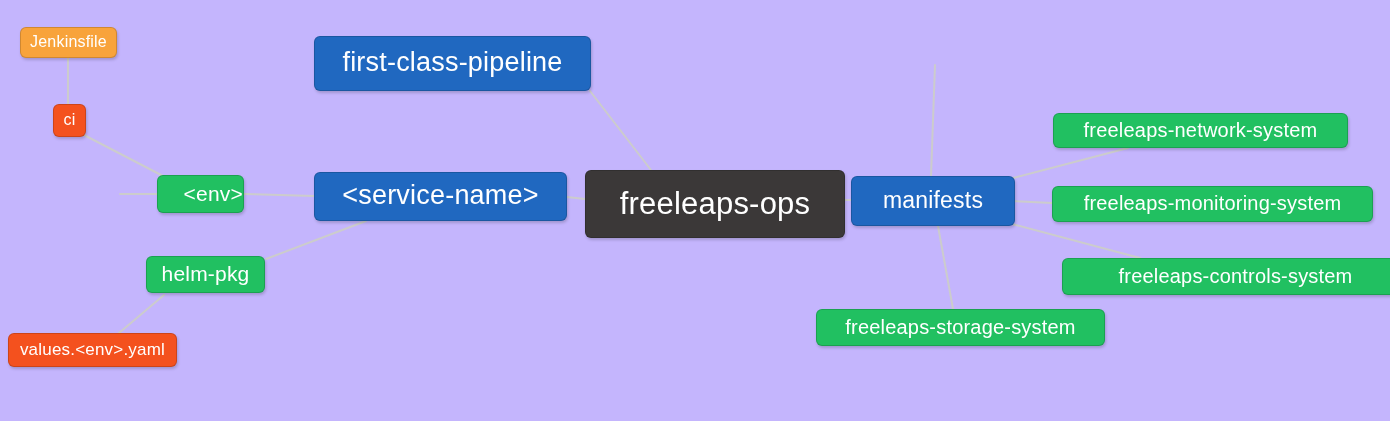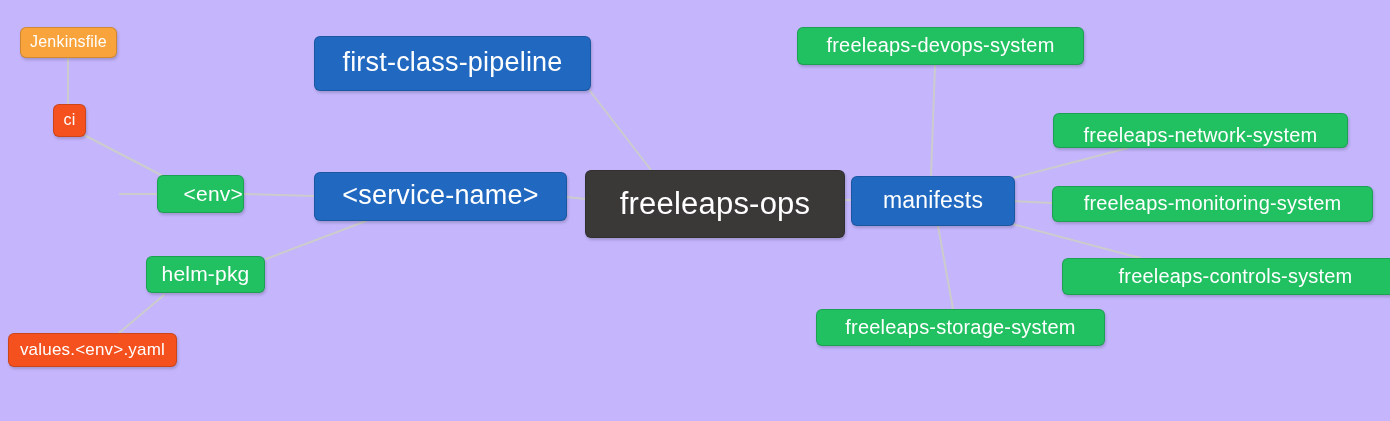--- a/index.html
+++ b/index.html
@@ -62,27 +62,24 @@
       <line x1="1012" y1="224" x2="1140" y2="258" stroke="#CCCCCC" stroke-width="2" stroke-linecap="round"></line>
       <line x1="938" y1="226" x2="953" y2="309" stroke="#CCCCCC" stroke-width="2" stroke-linecap="round"></line>
     </svg>
 
 <div class="node" style="left: 20px; top: 27px; width: 97px; height: 31px; background: rgb(248, 163, 59); font-size: 16px; color: rgb(255, 255, 255);">
       <span>Jenkinsfile</span>
     </div>
     <div class="node" style="left: 314px; top: 36px; width: 277px; height: 55px; background: rgb(32, 104, 192); font-size: 27px; color: rgb(255, 255, 255);">
       <span>first-class-pipeline</span>
     </div>
-    <div class="node" style="left: 797px; top: 27px; width: 287px; height: 38px; background: rgb(33, 192, 97); font-size: 20px; color: rgb(255, 255, 255);">
-      <span>freeleaps-devops-system</span>
-    </div>
     <div class="node" style="left: 53px; top: 104px; width: 33px; height: 33px; background: rgb(244, 81, 30); font-size: 16px; color: rgb(255, 255, 255);">
       <span>ci</span>
     </div>
-    <div class="node" style="left: 1053px; top: 113px; width: 295px; height: 35px; background: rgb(33, 192, 97); font-size: 20px; color: rgb(255, 255, 255); align-items: flex-end;">
+    <div class="node" style="left: 1053px; top: 113px; width: 295px; height: 35px; background: rgb(33, 192, 97); font-size: 20px; color: rgb(255, 255, 255);">
       <span>freeleaps-network-system</span>
     </div>
     <div class="node" style="left: 157px; top: 175px; width: 87px; height: 38px; background: rgb(33, 192, 97); font-size: 21px; color: rgb(255, 255, 255); justify-content: flex-end;">
       <span>&lt;env&gt;</span>
     </div>
     <div class="node" style="left: 314px; top: 172px; width: 253px; height: 49px; background: rgb(32, 104, 192); font-size: 27px; color: rgb(255, 255, 255);">
       <span>&lt;service-name&gt;</span>
     </div>
     <div class="node" style="left: 585px; top: 170px; width: 260px; height: 68px; background: rgb(59, 56, 56); font-size: 31px; color: rgb(255, 255, 255);">
       <span>freeleaps-ops</span>

